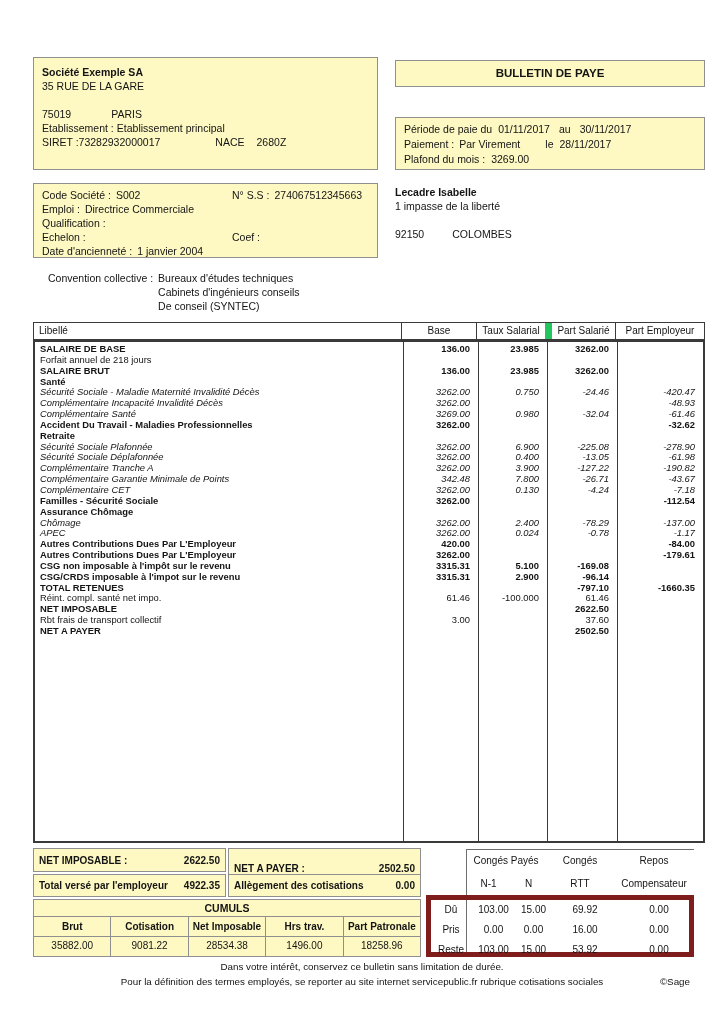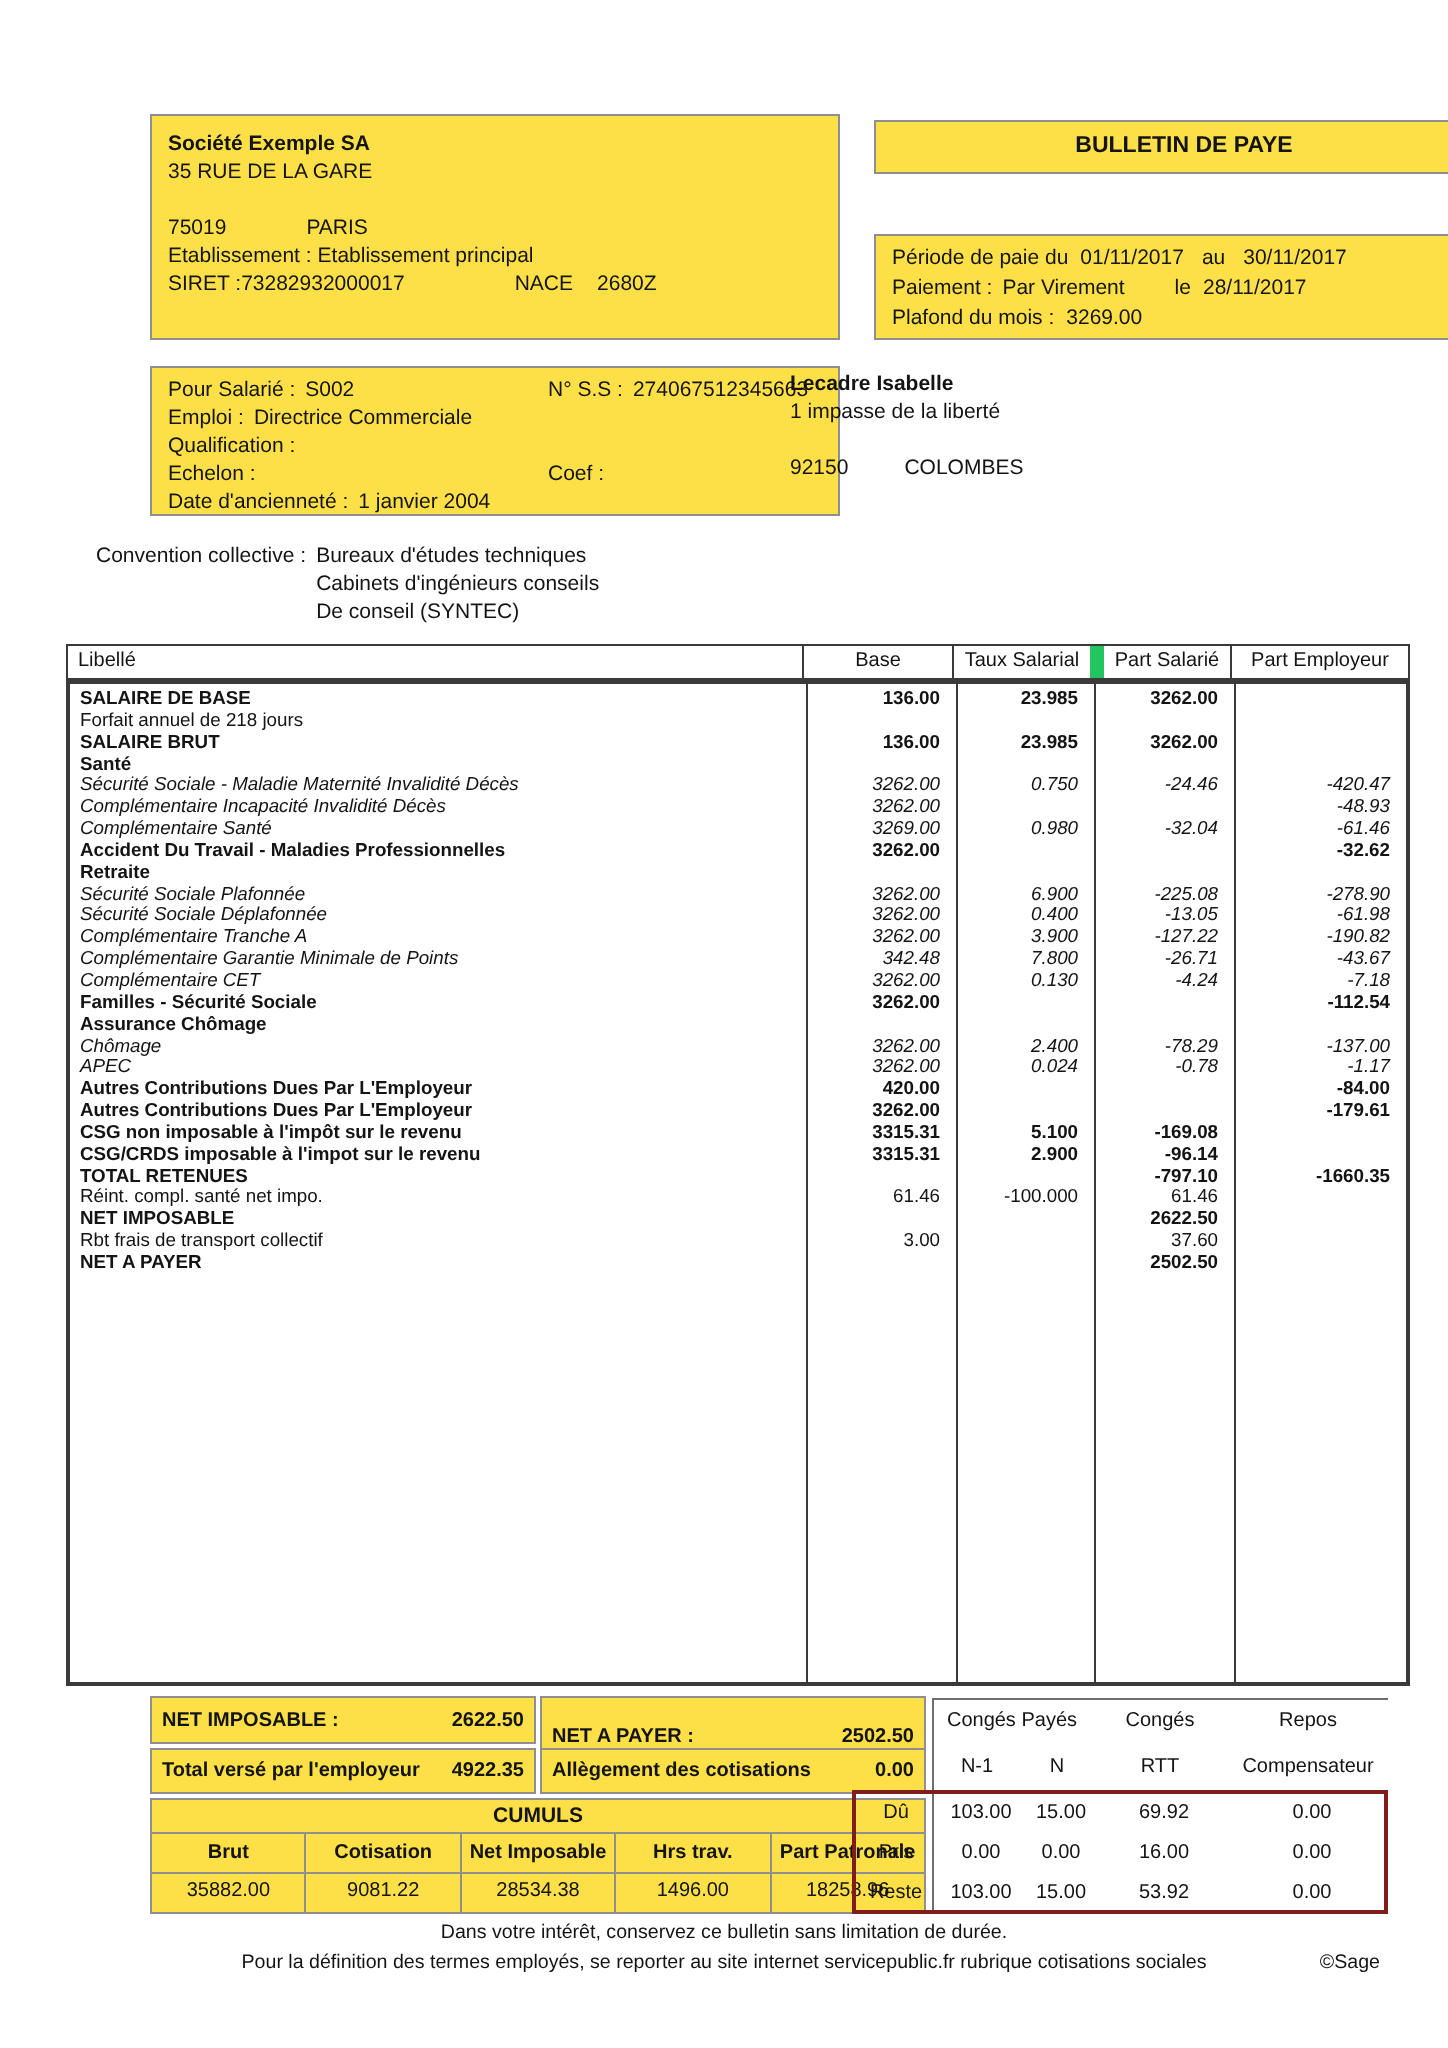--- a/index.html
+++ b/index.html
@@ -2,21 +2,21 @@
 <html><head>
 <meta charset="utf-8">
 <style>
   * { margin:0; padding:0; box-sizing:border-box; }
   html,body { background:#e8e8e8; }
   .page {
     position:relative; width:724px; height:1024px; background:#ffffff;
     font-family:"Liberation Sans","DejaVu Sans",sans-serif; color:#141414;
     overflow:hidden; margin:0 auto;
   }
-  .gbox { position:absolute; border:1px solid #8f8f8f; background:#fde047;margin-left:42px; }
+  .gbox { position:absolute; border:1px solid #8f8f8f; background:#fef9c3; }
   .line { white-space:pre; }
 
   
   .company { left:33px; top:57px; width:345px; height:113px; padding:7px 8px 0 8px; font-size:10.5px; line-height:14px; }
   .company .name { font-weight:bold; }
   .company .postal-row { margin-top:14px; }
   .company .city { margin-left:40px; }
   .company .val { margin-left:3px; }
   .company .nace-l { margin-left:55px; }
   .company .nace-v { margin-left:12px; }
@@ -82,21 +82,21 @@
   .cum-h { height:20px; line-height:20px; text-align:center; font-weight:bold; border-bottom:1px solid #8f8f8f; }
   .cum-v { flex:1; line-height:18px; text-align:center; }
 
   
   .conges { position:absolute; left:426px; top:849px; width:268px; height:108px; font-size:10px; }
   .cg-topline { position:absolute; left:40px; right:0; top:0; border-top:1px solid #6e6e6e; }
   .cg-vline { position:absolute; left:40px; top:0; bottom:0; border-left:1px solid #6e6e6e; }
   .cg-row { display:flex; height:23px; line-height:23px; }
   .cg-c { flex:none; text-align:center; }
   .w40 { width:40px; } .w45 { width:45px; } .w35 { width:35px; } .w68 { width:68px; } .w80 { width:80px; }
-  .cg-box { position:absolute; left:0; right:0; top:46px; bottom:0; border:2px solid #7f1d1d; }
+  .cg-box { position:absolute; left:0; right:0; top:46px; bottom:0; border:5px solid #7f1d1d; }
   .cg-drow { display:flex; height:20px; line-height:20px; }
 
   
   .foot1 { position:absolute; left:0; right:0; top:961px; text-align:center; font-size:9.8px; }
   .foot2 { position:absolute; left:0; right:0; top:976px; text-align:center; font-size:9.8px; }
   .brand { position:absolute; right:34px; top:976px; font-size:9.8px; }
 </style>
 </head>
 <body>
 
@@ -114,21 +114,21 @@
     <span>BULLETIN DE PAYE</span>
   </div>
 
   <div class="gbox periodbox">
     <div class="line"><span>Période de paie du</span><span class="g6">01/11/2017</span><span class="g9">au</span><span class="g9">30/11/2017</span></div>
     <div class="line"><span>Paiement :</span><span class="g5">Par Virement</span><span class="g25">le</span><span class="g6">28/11/2017</span></div>
     <div class="line"><span>Plafond du mois :</span><span class="g6">3269.00</span></div>
   </div>
 
   <div class="gbox empbox">
-    <div class="line"><span class="grp"><span>Pour Salarié :</span><span class="v">S002</span></span><span>N° S.S :</span><span class="v">274067512345663</span></div>
+    <div class="line"><span class="grp"><span>Code Société :</span><span class="v">S002</span></span><span>N° S.S :</span><span class="v">274067512345663</span></div>
     <div class="line"><span>Emploi :</span><span class="v">Directrice Commerciale</span></div>
     <div class="line"><span>Qualification :</span></div>
     <div class="line"><span class="grp"><span>Echelon :</span></span><span>Coef :</span></div>
     <div class="line"><span>Date d'ancienneté :</span><span class="v">1 janvier 2004</span></div>
   </div>
 
   <div class="addr">
     <div class="line name">Lecadre Isabelle</div>
     <div class="line">1 impasse de la liberté</div>
     <div class="line postal-row"><span>92150</span><span class="city">COLOMBES</span></div>

